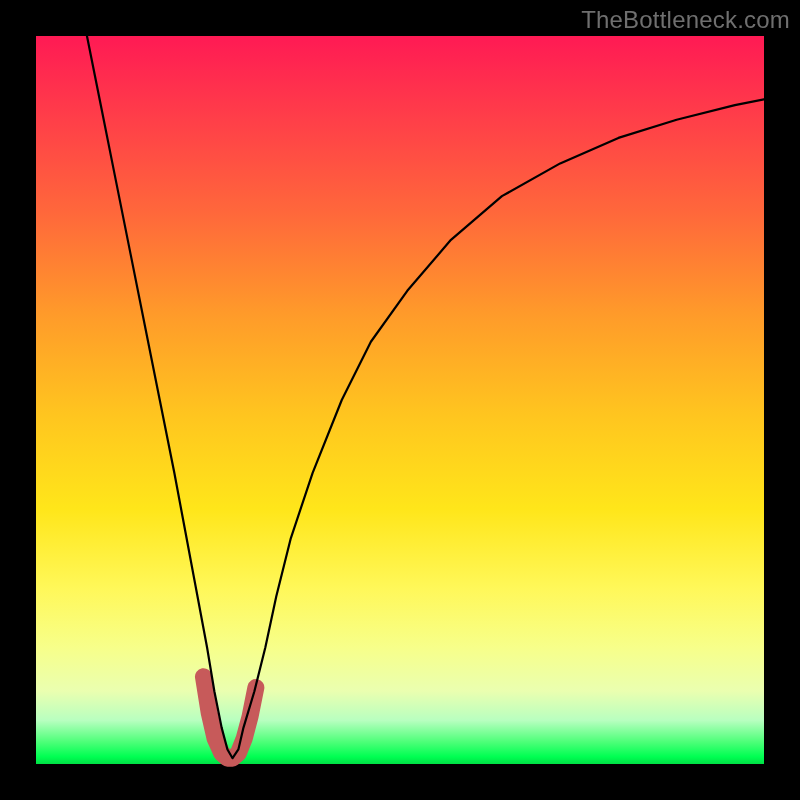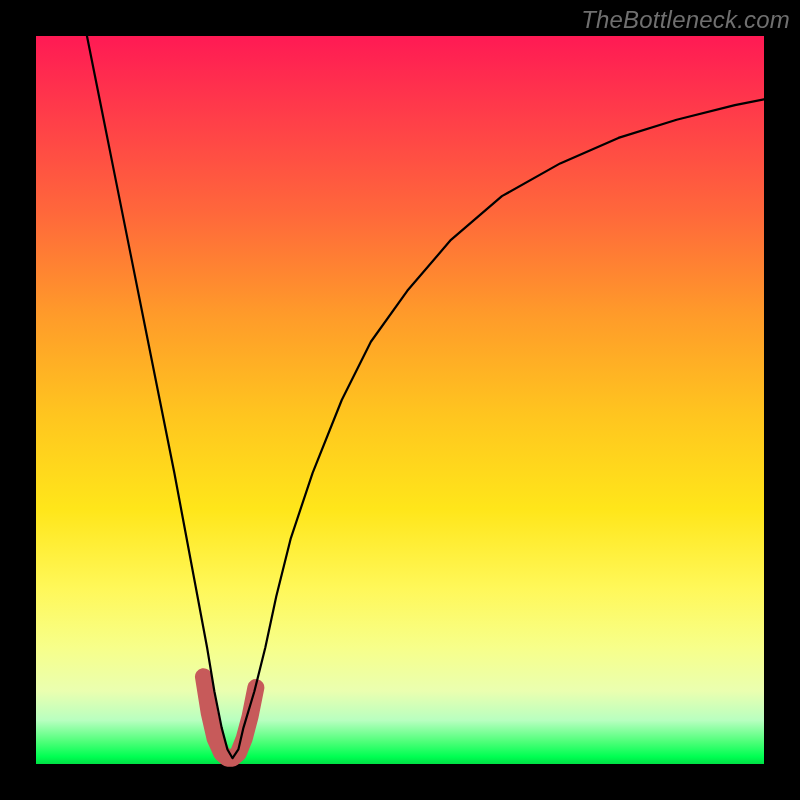--- a/index.html
+++ b/index.html
@@ -11,21 +11,20 @@
     overflow: hidden;
     font-family: Arial, Helvetica, sans-serif;
   }
   .frame {
     position: absolute;
     left: 0;
     top: 0;
     width: 800px;
     height: 800px;
     background: #000;
-    font-style: italic;
   }
   .plot {
     position: absolute;
     left: 36px;
     top: 36px;
     width: 728px;
     height: 728px;
     background: linear-gradient(to bottom,
       #ff1a54 0%,
       #ff3a4a 10%,

